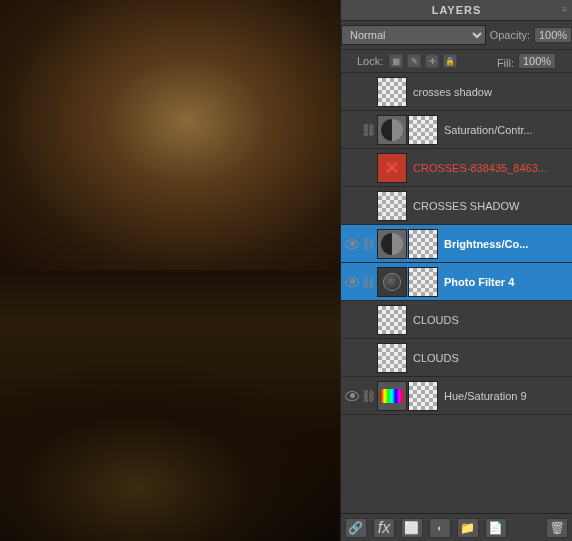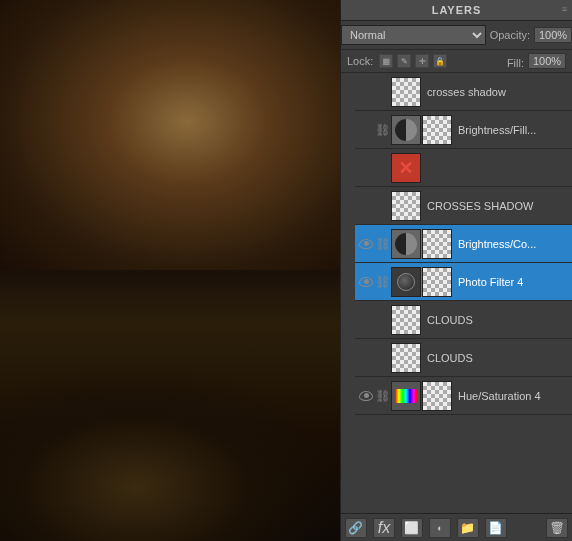--- a/index.html
+++ b/index.html
@@ -131,21 +131,20 @@
       width: 38px;
       text-align: right;
     }
 
     
     .layers-list {
       flex: 1;
       overflow-y: auto;
       overflow-x: hidden;
       background: #3c3c3c;
-      margin-left: 14px;
     }
     .layers-list::-webkit-scrollbar { width: 8px; }
     .layers-list::-webkit-scrollbar-track { background: #2a2a2a; }
     .layers-list::-webkit-scrollbar-thumb { background: #666; }
 
     .layer-row {
       display: flex;
       align-items: center;
       height: 38px;
       border-bottom: 1px solid #2a2a2a;
@@ -229,21 +228,21 @@
 
     .layer-name {
       flex: 1;
       color: #ccc;
       font-size: 11px;
       white-space: nowrap;
       overflow: hidden;
       text-overflow: ellipsis;
       padding-left: 4px;
     }
-    .layer-name.blue-text { color: #fff; }
+    .layer-name.blue-text { color: #fff; font-weight: bold; }
     .brightness-sym {
       width: 22px; height: 22px;
       background: #888;
       border-radius: 50%;
       position: relative;
       overflow: hidden;
     }
     .brightness-sym::before {
       content: '';
       position: absolute;
@@ -275,21 +274,21 @@
       border: 1px solid #333;
       display: flex; align-items: center; justify-content: center;
       cursor: pointer;
       color: #ccc;
       font-size: 12px;
     }
 
     .second-row {
       display: flex;
       align-items: center;
-      padding: 3px 6px;
+      padding: 3px 16px;
       background: #3c3c3c;
       border-bottom: 1px solid #2a2a2a;
       gap: 6px;
     }
   </style>
 </head>
 <body>
 
 <div class="canvas-area">
   <div class="canvas-top"></div>
@@ -342,31 +341,32 @@
       <div class="eye-col">
         <div class="eye-icon hidden"></div>
       </div>
       <div class="chain-link">⛓</div>
       <div class="thumb-group">
         <div class="adj-icon">
           <div class="brightness-sym"></div>
         </div>
         <div class="thumb checker"></div>
       </div>
-      <span class="layer-name">Brightness/Fill...</span>
+      <span class="layer-name">Saturation/Contr...</span>
     </div>
 
     <div class="layer-row">
       <div class="eye-col">
         <div class="eye-icon hidden"></div>
       </div>
       <div class="chain-link"></div>
       <div class="thumb-group">
         <div class="thumb cross-thumb"></div>
       </div>
+      <span class="layer-name" style="color:#e74c3c;">CROSSES-838435_8463...</span>
     </div>
 
     <div class="layer-row">
       <div class="eye-col">
         <div class="eye-icon hidden"></div>
       </div>
       <div class="chain-link"></div>
       <div class="thumb-group">
         <div class="thumb checker"></div>
       </div>
@@ -428,21 +428,21 @@
       <div class="eye-col">
         <div class="eye-icon"></div>
       </div>
       <div class="chain-link">⛓</div>
       <div class="thumb-group">
         <div class="adj-icon" style="background:#555; display:flex; align-items:center; justify-content:center;">
           <div style="width:22px;height:14px;background:linear-gradient(to right,#f00,#ff0,#0f0,#0ff,#00f,#f0f,#f00);border-radius:2px;"></div>
         </div>
         <div class="thumb checker"></div>
       </div>
-      <span class="layer-name">Hue/Saturation 4</span>
+      <span class="layer-name">Hue/Saturation 9</span>
     </div>
 
 
   </div>
 
   <div class="layers-footer">
     <div class="footer-btn">🔗</div>
     <div class="footer-btn" style="font-style:italic; font-size:16px;">fx</div>
     <div class="footer-btn">⬜</div>
     <div class="footer-btn" style="font-size:9px;">◐</div>

